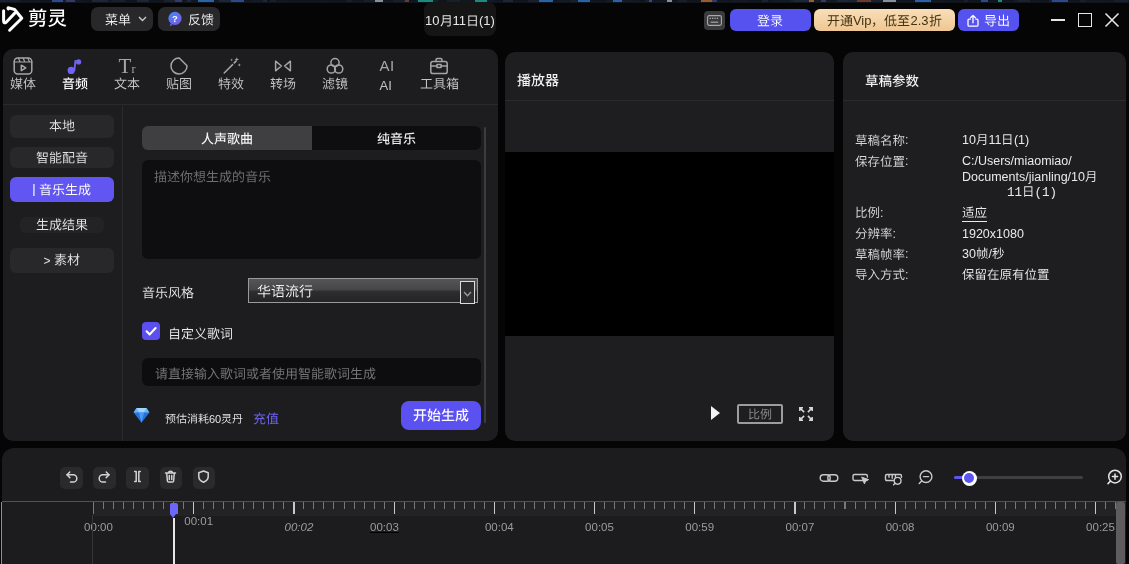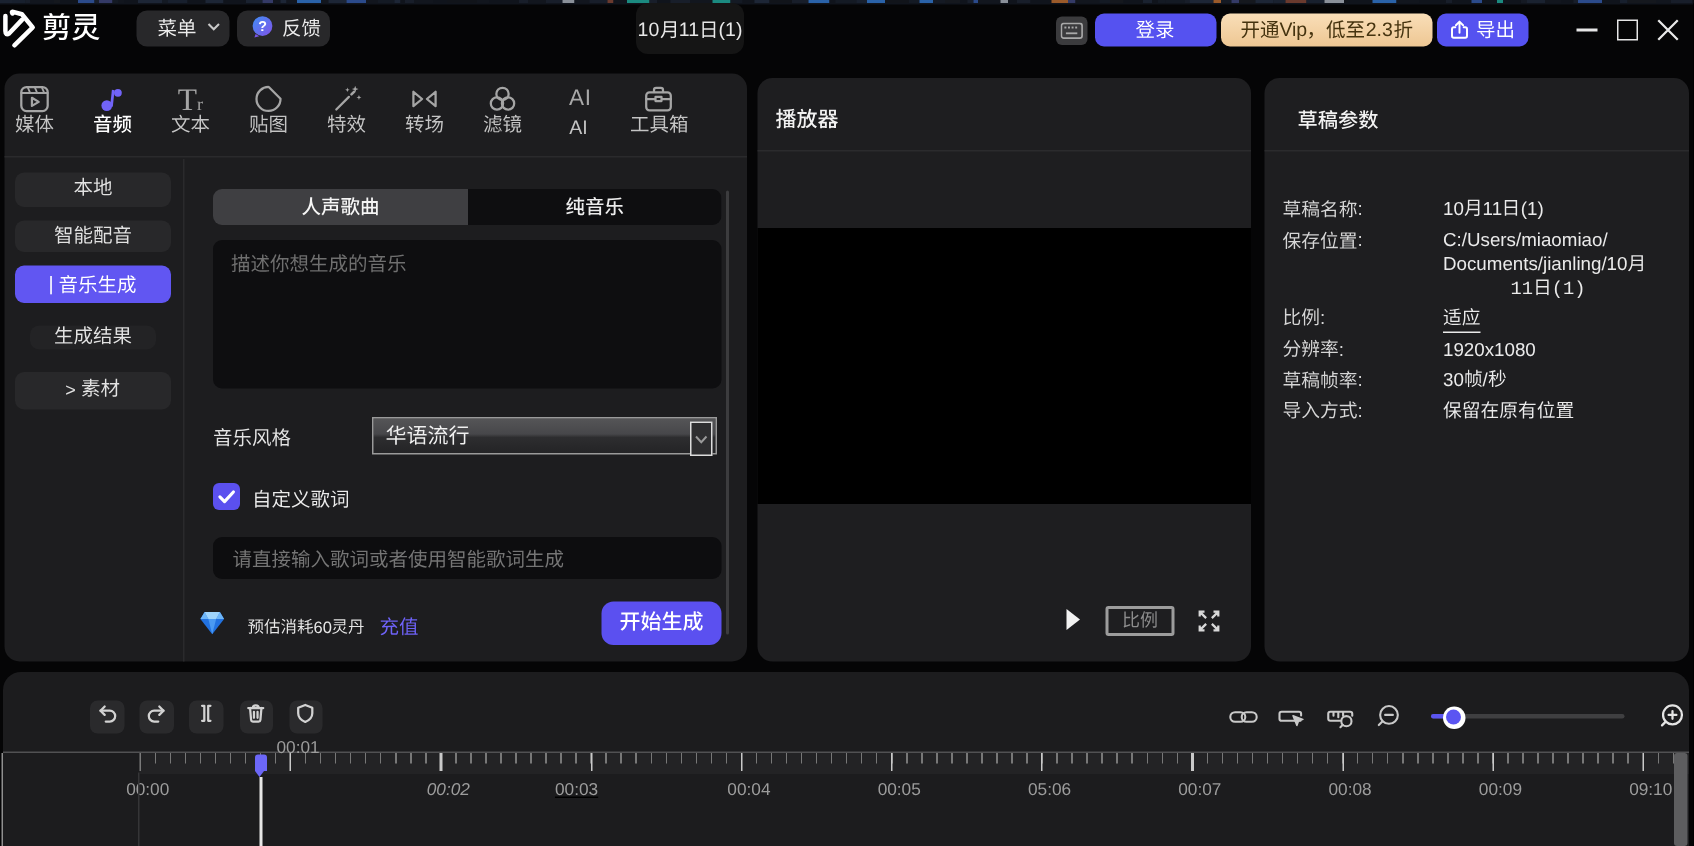--- a/index.html
+++ b/index.html
@@ -534,39 +534,39 @@
     <div style="position:absolute;left:1104.5px;top:468px;"><svg width="19" height="19" viewBox="0 0 19 19" fill="none" stroke="#e4e4e4" stroke-width="1.5" stroke-linecap="round">
         <circle cx="10" cy="8.6" r="6.3"></circle>
         <path d="M7.4 8.6 H12.6 M10 6 V11.2"></path>
         <path d="M5.5 13.1 L3 15.6"></path>
       </svg></div>
     <div style="position:absolute;left:2px;top:500.8px;width:1124px;height:1.1px;background:#515153"></div>
     <div style="position:absolute;left:93px;top:502.3px;width:1026px;height:6.5px;background:repeating-linear-gradient(90deg,#787878 0 1px,transparent 1px 10.02px)"></div>
     <div style="position:absolute;left:93.0px;top:502.3px;width:1.2px;height:12px;background:#7a7a7a"></div>
     <div style="position:absolute;left:84.1px;top:516.8px;"><span style="font-size:11.5px;color:#9c9c9c;letter-spacing:0">00:00</span></div>
     <div style="position:absolute;left:193.2px;top:502.3px;width:1.2px;height:12px;background:#c9c9c9"></div>
-    <div style="position:absolute;left:184.3px;top:489px;"><span style="font-size:11.5px;color:#9c9c9c;letter-spacing:0">00:01</span></div>
+    <div style="position:absolute;left:184.3px;top:511px;"><span style="font-size:11.5px;color:#9c9c9c;letter-spacing:0">00:01</span></div>
     <div style="position:absolute;left:293.4px;top:502.3px;width:1.2px;height:12px;background:#c9c9c9"></div>
     <div style="position:absolute;left:284.5px;top:516.8px;font-style:italic;"><span style="font-size:11.5px;color:#9c9c9c;letter-spacing:0">00:02</span></div>
     <div style="position:absolute;left:393.6px;top:502.3px;width:1.2px;height:12px;background:#c9c9c9"></div>
     <div style="position:absolute;left:370px;top:516.8px;text-decoration:underline;"><span style="font-size:11.5px;color:#9c9c9c;letter-spacing:0">00:03</span></div>
     <div style="position:absolute;left:493.8px;top:502.3px;width:1.2px;height:12px;background:#c9c9c9"></div>
     <div style="position:absolute;left:484.9px;top:516.8px;"><span style="font-size:11.5px;color:#9c9c9c;letter-spacing:0">00:04</span></div>
     <div style="position:absolute;left:594.0px;top:502.3px;width:1.2px;height:12px;background:#c9c9c9"></div>
     <div style="position:absolute;left:585.1px;top:516.8px;"><span style="font-size:11.5px;color:#9c9c9c;letter-spacing:0">00:05</span></div>
     <div style="position:absolute;left:694.2px;top:502.3px;width:1.2px;height:12px;background:#c9c9c9"></div>
-    <div style="position:absolute;left:685.3px;top:516.8px;"><span style="font-size:11.5px;color:#9c9c9c;letter-spacing:0">05:06</span></div>
+    <div style="position:absolute;left:685.3px;top:516.8px;"><span style="font-size:11.5px;color:#9c9c9c;letter-spacing:0">00:59</span></div>
     <div style="position:absolute;left:794.4px;top:502.3px;width:1.2px;height:12px;background:#c9c9c9"></div>
     <div style="position:absolute;left:785.5px;top:516.8px;"><span style="font-size:11.5px;color:#9c9c9c;letter-spacing:0">00:07</span></div>
     <div style="position:absolute;left:894.6px;top:502.3px;width:1.2px;height:12px;background:#c9c9c9"></div>
     <div style="position:absolute;left:885.7px;top:516.8px;"><span style="font-size:11.5px;color:#9c9c9c;letter-spacing:0">00:08</span></div>
     <div style="position:absolute;left:994.8px;top:502.3px;width:1.2px;height:12px;background:#c9c9c9"></div>
     <div style="position:absolute;left:985.9px;top:516.8px;"><span style="font-size:11.5px;color:#9c9c9c;letter-spacing:0">00:09</span></div>
     <div style="position:absolute;left:1095.0px;top:502.3px;width:1.2px;height:12px;background:#c9c9c9"></div>
-    <div style="position:absolute;left:1086.1px;top:516.8px;"><span style="font-size:11.5px;color:#9c9c9c;letter-spacing:0">09:10</span></div>
+    <div style="position:absolute;left:1086.1px;top:516.8px;"><span style="font-size:11.5px;color:#9c9c9c;letter-spacing:0">00:25</span></div>
     <div style="position:absolute;left:92.3px;top:514.5px;width:1px;height:49.5px;background:#353537"></div>
     <div style="position:absolute;left:170px;top:503.3px;width:7.8px;height:10.5px;background:#6c67f8;border-radius:2px 2px 0 0"></div>
     <div style="position:absolute;left:170px;top:513.8px;width:0;height:0;border-left:3.9px solid transparent;border-right:3.9px solid transparent;border-top:4.6px solid #6c67f8"></div>
     <div style="position:absolute;left:173.4px;top:517.5px;width:1.2px;height:46.5px;background:#e6e6e6"></div>
     <div style="position:absolute;left:0.8px;top:502px;width:1.3px;height:62px;background:#8f8f8f"></div>
     <div style="position:absolute;left:1115.8px;top:502.3px;width:9.5px;height:61.7px;background:#5d5d5f;border-radius:2px"></div>
   </div>
 <svg width="0" height="0" style="position:absolute">
     <defs>
       <path id="g0" d="M584 264L584 520L665 520L665 264ZM775 239L775 542C775 552 772 555 760 556C749 557 712 557 675 555C683 573 694 599 698 619C755 619 796 619 823 609C850 599 859 582 859 544L859 239ZM673 32C660 62 636 101 615 132L326 132L374 121C364 96 341 58 319 31L232 50C250 74 269 107 279 132L62 132L62 205L940 205L940 132L711 132C730 108 750 80 768 50ZM83 651L83 727L391 727C357 815 279 864 47 889C63 907 85 945 92 968C360 931 452 858 490 727L781 727C771 817 758 860 742 873C733 881 722 882 701 882C680 882 622 882 564 876C579 899 590 933 592 957C652 960 709 961 739 959C773 956 796 950 818 930C847 902 863 837 879 688C881 675 883 651 883 651ZM406 310L406 359L209 359L209 310ZM131 251L131 614L209 614L209 517L406 517L406 545C406 554 404 557 394 557C386 558 357 558 328 557C336 573 346 595 350 613C397 613 432 613 455 603C478 594 485 579 485 545L485 251ZM406 413L406 463L209 463L209 413Z"></path>

